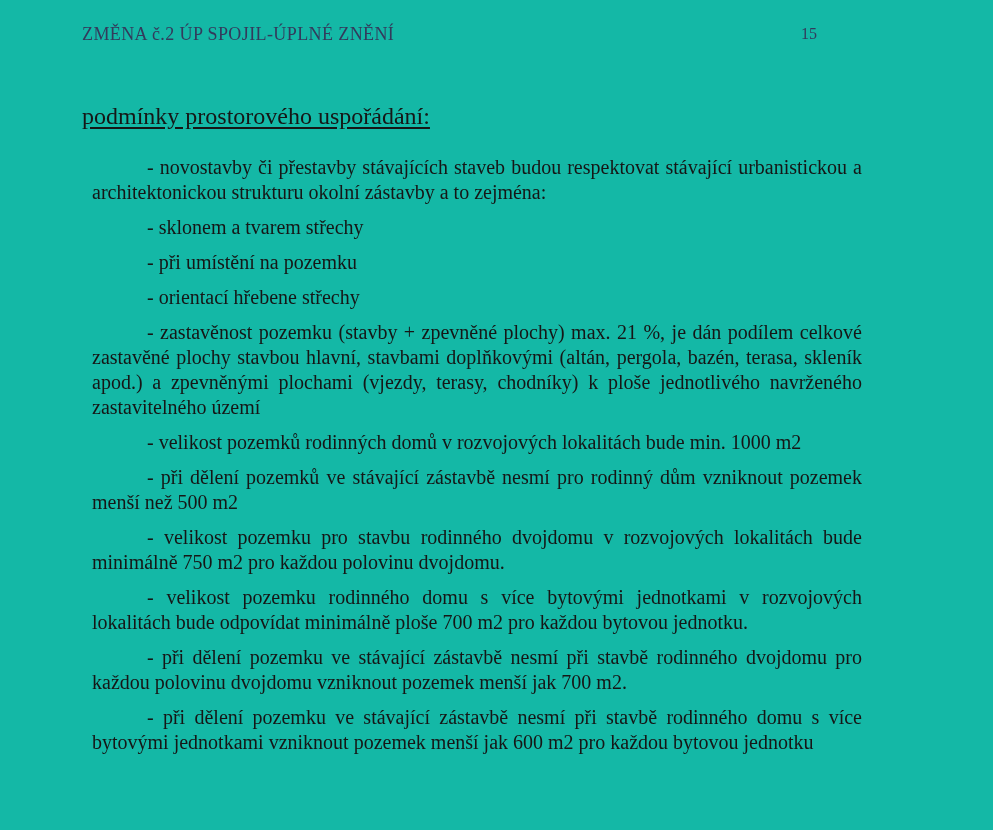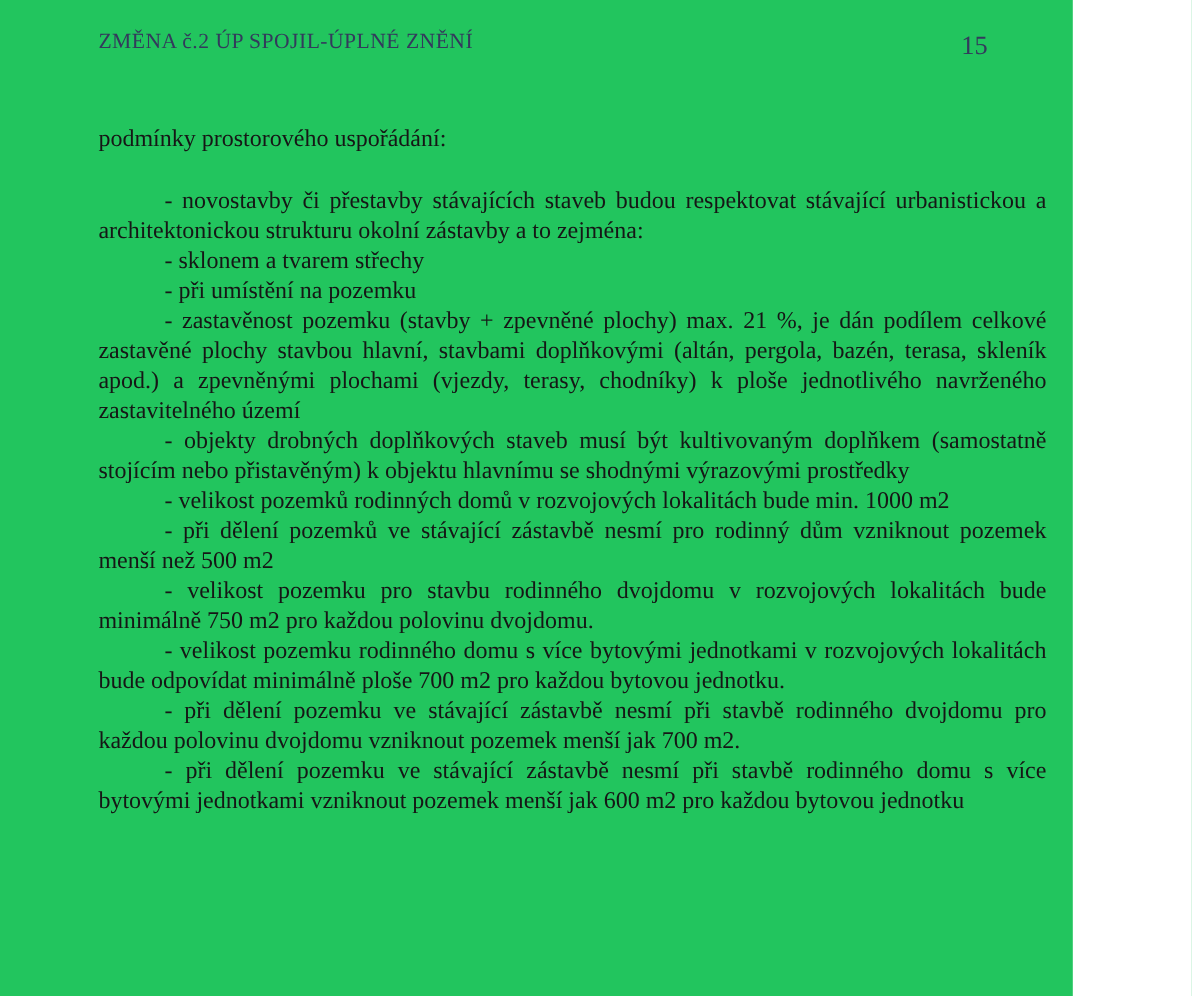--- a/index.html
+++ b/index.html
@@ -2,81 +2,82 @@
 <html lang="cs"><head>
 <meta charset="utf-8">
 <style>
   html, body {
     margin: 0;
     padding: 0;
     background: #ffffff;
   }
   .page {
     position: relative;
-    width: 894px;
+    width: 993px;
     height: 830px;
-    background: #22c55e;
+    background: #14b8a6;
     overflow: hidden;
     font-family: "Liberation Serif", "DejaVu Serif", serif;
   }
   .doc-title {
     position: absolute;
     left: 82px;
     top: 24px;
     font-size: 18px;
     letter-spacing: 0.4px;
     color: #333a5c;
     white-space: nowrap;
   }
   .page-number {
     position: absolute;
     left: 801px;
     top: 25px;
-    font-size: 22px;
+    font-size: 16px;
     color: #333a5c;
   }
   .text-body {
     position: absolute;
     left: 82px;
     top: 104px;
     width: 790px;
     color: #161616;
     font-size: 20px;
     line-height: 25px;
   }
   .section-heading {
+    text-decoration: underline;
     text-underline-offset: 3px;
     margin: 0 0 26px 0;
-    font-size: 20px;
+    font-size: 24px;
     line-height: 25px;
   }
   .para {
-    margin: 0;
+    margin: 10px;
     text-indent: 55px;
     text-align: justify;
   }
 </style>
 </head>
 <body>
 
 <div class="page">
 
   <div class="doc-title">ZMĚNA č.2 ÚP SPOJIL-ÚPLNÉ ZNĚNÍ</div>
 
   <div class="page-number">15</div>
 
   <div class="text-body">
 
     <p class="section-heading">podmínky prostorového uspořádání:</p>
 
     <p class="para">- novostavby či přestavby stávajících staveb budou respektovat stávající urbanistickou a architektonickou strukturu okolní zástavby a to zejména:</p>
     <p class="para">- sklonem a tvarem střechy</p>
     <p class="para">- při umístění na pozemku</p>
+    <p class="para">- orientací hřebene střechy</p>
     <p class="para">- zastavěnost pozemku (stavby + zpevněné plochy) max. 21 %, je dán podílem celkové zastavěné plochy stavbou hlavní, stavbami doplňkovými (altán, pergola, bazén, terasa, skleník apod.) a zpevněnými plochami (vjezdy, terasy, chodníky) k ploše jednotlivého navrženého zastavitelného území</p>
-    <p class="para">- objekty drobných doplňkových staveb musí být kultivovaným doplňkem (samostatně stojícím nebo přistavěným) k objektu hlavnímu se shodnými výrazovými prostředky</p>
     <p class="para">- velikost pozemků rodinných domů v rozvojových lokalitách bude min. 1000 m2</p>
     <p class="para">- při dělení pozemků ve stávající zástavbě nesmí pro rodinný dům vzniknout pozemek menší než 500 m2</p>
     <p class="para">- velikost pozemku pro stavbu rodinného dvojdomu v rozvojových lokalitách bude minimálně 750 m2 pro každou polovinu dvojdomu.</p>
     <p class="para">- velikost pozemku rodinného domu s více bytovými jednotkami v rozvojových lokalitách bude odpovídat minimálně ploše 700 m2 pro každou bytovou jednotku.</p>
     <p class="para">- při dělení pozemku ve stávající zástavbě nesmí při stavbě rodinného dvojdomu pro každou polovinu dvojdomu vzniknout pozemek menší jak 700 m2.</p>
     <p class="para">- při dělení pozemku ve stávající zástavbě nesmí při stavbě rodinného domu s více bytovými jednotkami vzniknout pozemek menší jak 600 m2 pro každou bytovou jednotku</p>
 
   </div>
 </div>
 

